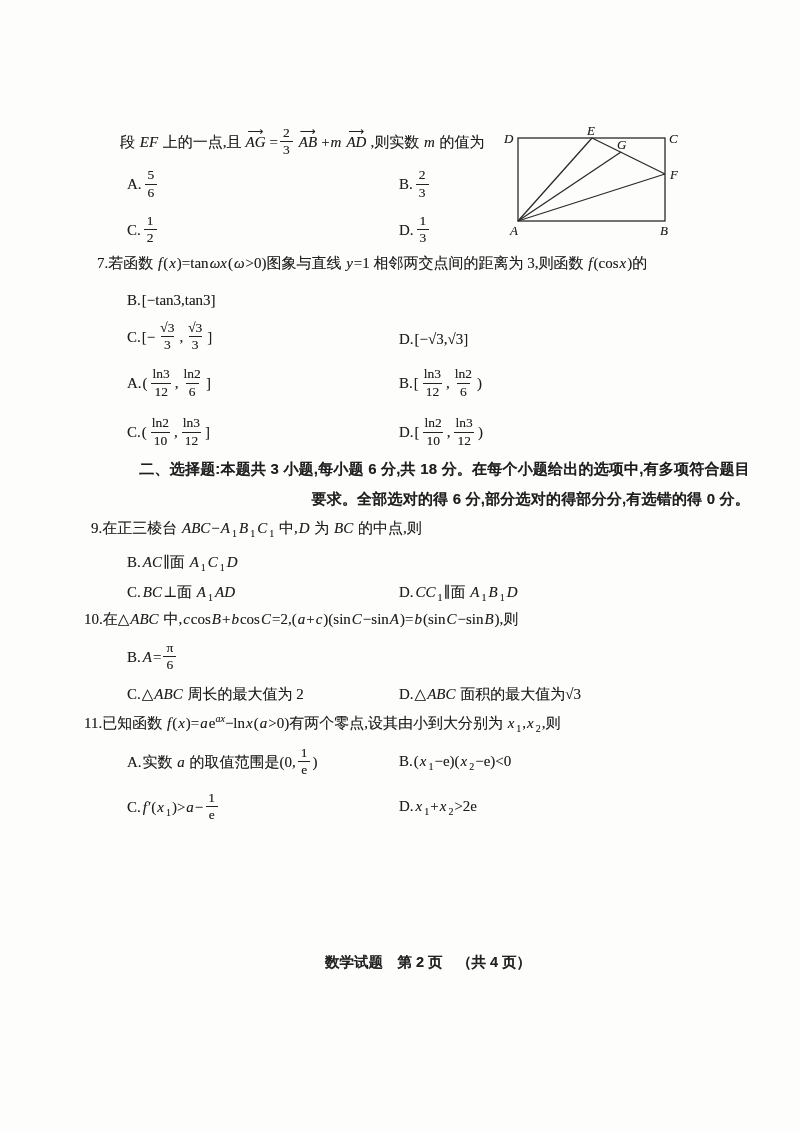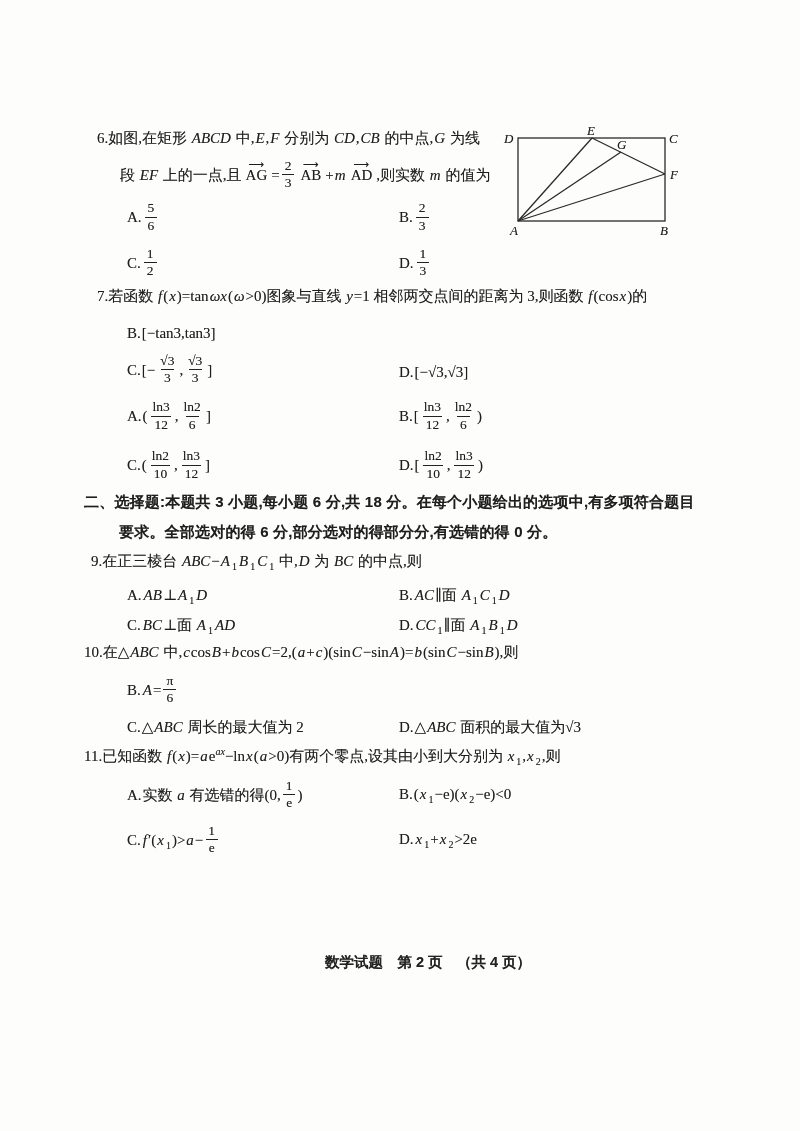--- a/index.html
+++ b/index.html
@@ -14,38 +14,38 @@
   
   .h27{height:27px}.h28{height:28px}.h29{height:29px}.h30{height:30px}
   .h31{height:31px}.h32{height:32px}.h33{height:33px}.h34{height:34px}
   .h39{height:39px}.h43{height:43px}.h45{height:45px}.h48{height:48px}
   .h50{height:50px}
   .ind23{padding-left:23px}
   .ind9{padding-left:9px}
   .out6{margin-left:-6px}
   .out13{margin-left:-13px}
   .sechead{font-family:"Liberation Sans","DejaVu Sans",sans-serif;
-           font-weight:bold;letter-spacing:.2px;}
+           font-weight:bold;letter-spacing:.2px;text-align:right;}
   .sec2{padding-left:35px}
   .opt-row{display:grid;grid-template-columns:272px auto;
            padding-left:30px;align-items:center;}
   .opt{white-space:nowrap;}
   .opt-label{margin-right:1px;}
   
   .rt{}
   .ri{font-style:italic;padding:0 1px;}
   .rsub{font-size:10px;vertical-align:-4px;padding:0 1px;}
   .rsup{font-size:10px;vertical-align:6px;}
   .risup{font-size:10px;vertical-align:6px;font-style:italic;}
   .frac{display:inline-flex;flex-direction:column;align-items:center;
         vertical-align:middle;line-height:1.05;font-size:13.5px;
         margin:0 2px;transform:translateY(-2px);}
   .fnum{padding:0 3px 1px;}
   .fden{border-top:1.2px solid #222;padding:1px 3px 0;}
-  .rvec{position:relative;margin:0 2px;padding:0 2px;}
+  .rvec{font-style:italic;position:relative;margin:0 2px;padding:0 2px;}
   .rvec::after{content:"⟶";position:absolute;left:50%;top:-12px;
                transform:translateX(-50%);font-size:11px;
                font-family:"DejaVu Sans",sans-serif;font-style:normal;}
   
   .figure{position:absolute;left:405px;top:-3px;width:210px;height:112px;}
   .figure svg{display:block;width:100%;height:100%;}
   .figure text{font-size:13px;font-style:italic;
                font-family:"Liberation Serif","DejaVu Serif",serif;
                fill:#1e1e1e;}
   .footer{position:absolute;top:953px;left:0;width:100%;
@@ -71,21 +71,20 @@
           </g>
           <text x="2" y="18">D</text>
           <text x="85" y="10">E</text>
           <text x="167" y="18">C</text>
           <text x="115" y="24">G</text>
           <text x="168" y="54">F</text>
           <text x="8" y="110">A</text>
           <text x="158" y="110">B</text>
         </svg>
       </div>
-      <div class="row h33"><span class="rt">6.如图,在矩形 </span><span class="ri">ABCD</span><span class="rt"> 中,</span><span class="ri">E</span><span class="rt">,</span><span class="ri">F</span><span class="rt"> 分别为 </span><span class="ri">CD</span><span class="rt">,</span><span class="ri">CB</span><span class="rt"> 的中点,</span><span class="ri">G</span><span class="rt"> 为线</span></div>
       <div class="row h34 ind23"><span class="rt">段 </span><span class="ri">EF</span><span class="rt"> 上的一点,且</span><span class="rvec">AG</span><span class="rt">=</span><span class="frac">
             <span class="fnum">2</span>
             <span class="fden">3</span>
           </span><span class="rvec">AB</span><span class="rt">+</span><span class="ri">m</span><span class="rvec">AD</span><span class="rt">,则实数 </span><span class="ri">m</span><span class="rt"> 的值为</span></div>
       <div class="opt-row h48">
         <div class="opt"><span class="opt-label">A.</span><span><span class="frac">
                 <span class="fnum">5</span>
                 <span class="fden">6</span>
               </span></span></div>
         <div class="opt"><span class="opt-label">B.</span><span><span class="frac">
@@ -158,21 +157,20 @@
     </div>
 
     <div>
       <div class="row h30 out13 sechead">二、选择题:本题共 3 小题,每小题 6 分,共 18 分。在每个小题给出的选项中,有多项符合题目</div>
       <div class="row h29 out13 sechead sec2">要求。全部选对的得 6 分,部分选对的得部分分,有选错的得 0 分。</div>
     </div>
 
     <div>
       <div class="row h30 out6"><span class="rt">9.在正三棱台 </span><span class="ri">ABC</span><span class="rt">−</span><span class="ri">A</span><span class="rsub">1</span><span class="ri">B</span><span class="rsub">1</span><span class="ri">C</span><span class="rsub">1</span><span class="rt"> 中,</span><span class="ri">D</span><span class="rt"> 为 </span><span class="ri">BC</span><span class="rt"> 的中点,则</span></div>
       <div class="opt-row h33">
-        <div class="opt"><span class="opt-label">A.</span><span><span class="ri">AB</span><span class="rt">⊥</span><span class="ri">A</span><span class="rsub">1</span><span class="ri">D</span></span></div>
         <div class="opt"><span class="opt-label">B.</span><span><span class="ri">AC</span><span class="rt">∥面 </span><span class="ri">A</span><span class="rsub">1</span><span class="ri">C</span><span class="rsub">1</span><span class="ri">D</span></span></div>
       </div>
       <div class="opt-row h28">
         <div class="opt"><span class="opt-label">C.</span><span><span class="ri">BC</span><span class="rt">⊥面 </span><span class="ri">A</span><span class="rsub">1</span><span class="ri">AD</span></span></div>
         <div class="opt"><span class="opt-label">D.</span><span><span class="ri">CC</span><span class="rsub">1</span><span class="rt">∥面 </span><span class="ri">A</span><span class="rsub">1</span><span class="ri">B</span><span class="rsub">1</span><span class="ri">D</span></span></div>
       </div>
     </div>
 
     <div>
       <div class="row h30 out13"><span class="rt">10.在△</span><span class="ri">ABC</span><span class="rt"> 中,</span><span class="ri">c</span><span class="rt">cos</span><span class="ri">B</span><span class="rt">+</span><span class="ri">b</span><span class="rt">cos</span><span class="ri">C</span><span class="rt">=2,(</span><span class="ri">a</span><span class="rt">+</span><span class="ri">c</span><span class="rt">)(sin</span><span class="ri">C</span><span class="rt">−sin</span><span class="ri">A</span><span class="rt">)=</span><span class="ri">b</span><span class="rt">(sin</span><span class="ri">C</span><span class="rt">−sin</span><span class="ri">B</span><span class="rt">),则</span></div>
@@ -184,21 +182,21 @@
       </div>
       <div class="opt-row h31">
         <div class="opt"><span class="opt-label">C.</span><span><span class="rt">△</span><span class="ri">ABC</span><span class="rt"> 周长的最大值为 2</span></span></div>
         <div class="opt"><span class="opt-label">D.</span><span><span class="rt">△</span><span class="ri">ABC</span><span class="rt"> 面积的最大值为√3</span></span></div>
       </div>
     </div>
 
     <div>
       <div class="row h32 out13"><span class="rt">11.已知函数 </span><span class="ri">f</span><span class="rt">(</span><span class="ri">x</span><span class="rt">)=</span><span class="ri">a</span><span class="rt">e</span><span class="risup">ax</span><span class="rt">−ln</span><span class="ri">x</span><span class="rt">(</span><span class="ri">a</span><span class="rt">&gt;0)有两个零点,设其由小到大分别为 </span><span class="ri">x</span><span class="rsub">1</span><span class="rt">,</span><span class="ri">x</span><span class="rsub">2</span><span class="rt">,则</span></div>
       <div class="opt-row h45">
-        <div class="opt"><span class="opt-label">A.</span><span><span class="rt">实数 </span><span class="ri">a</span><span class="rt"> 有选错的得(0,</span><span class="frac">
+        <div class="opt"><span class="opt-label">A.</span><span><span class="rt">实数 </span><span class="ri">a</span><span class="rt"> 的取值范围是(0,</span><span class="frac">
                 <span class="fnum">1</span>
                 <span class="fden">e</span>
               </span><span class="rt">)</span></span></div>
         <div class="opt"><span class="opt-label">B.</span><span><span class="rt">(</span><span class="ri">x</span><span class="rsub">1</span><span class="rt">−e)(</span><span class="ri">x</span><span class="rsub">2</span><span class="rt">−e)&lt;0</span></span></div>
       </div>
       <div class="opt-row h45">
         <div class="opt"><span class="opt-label">C.</span><span><span class="ri">f</span><span class="rt">′(</span><span class="ri">x</span><span class="rsub">1</span><span class="rt">)&gt;</span><span class="ri">a</span><span class="rt">−</span><span class="frac">
                 <span class="fnum">1</span>
                 <span class="fden">e</span>
               </span></span></div>

